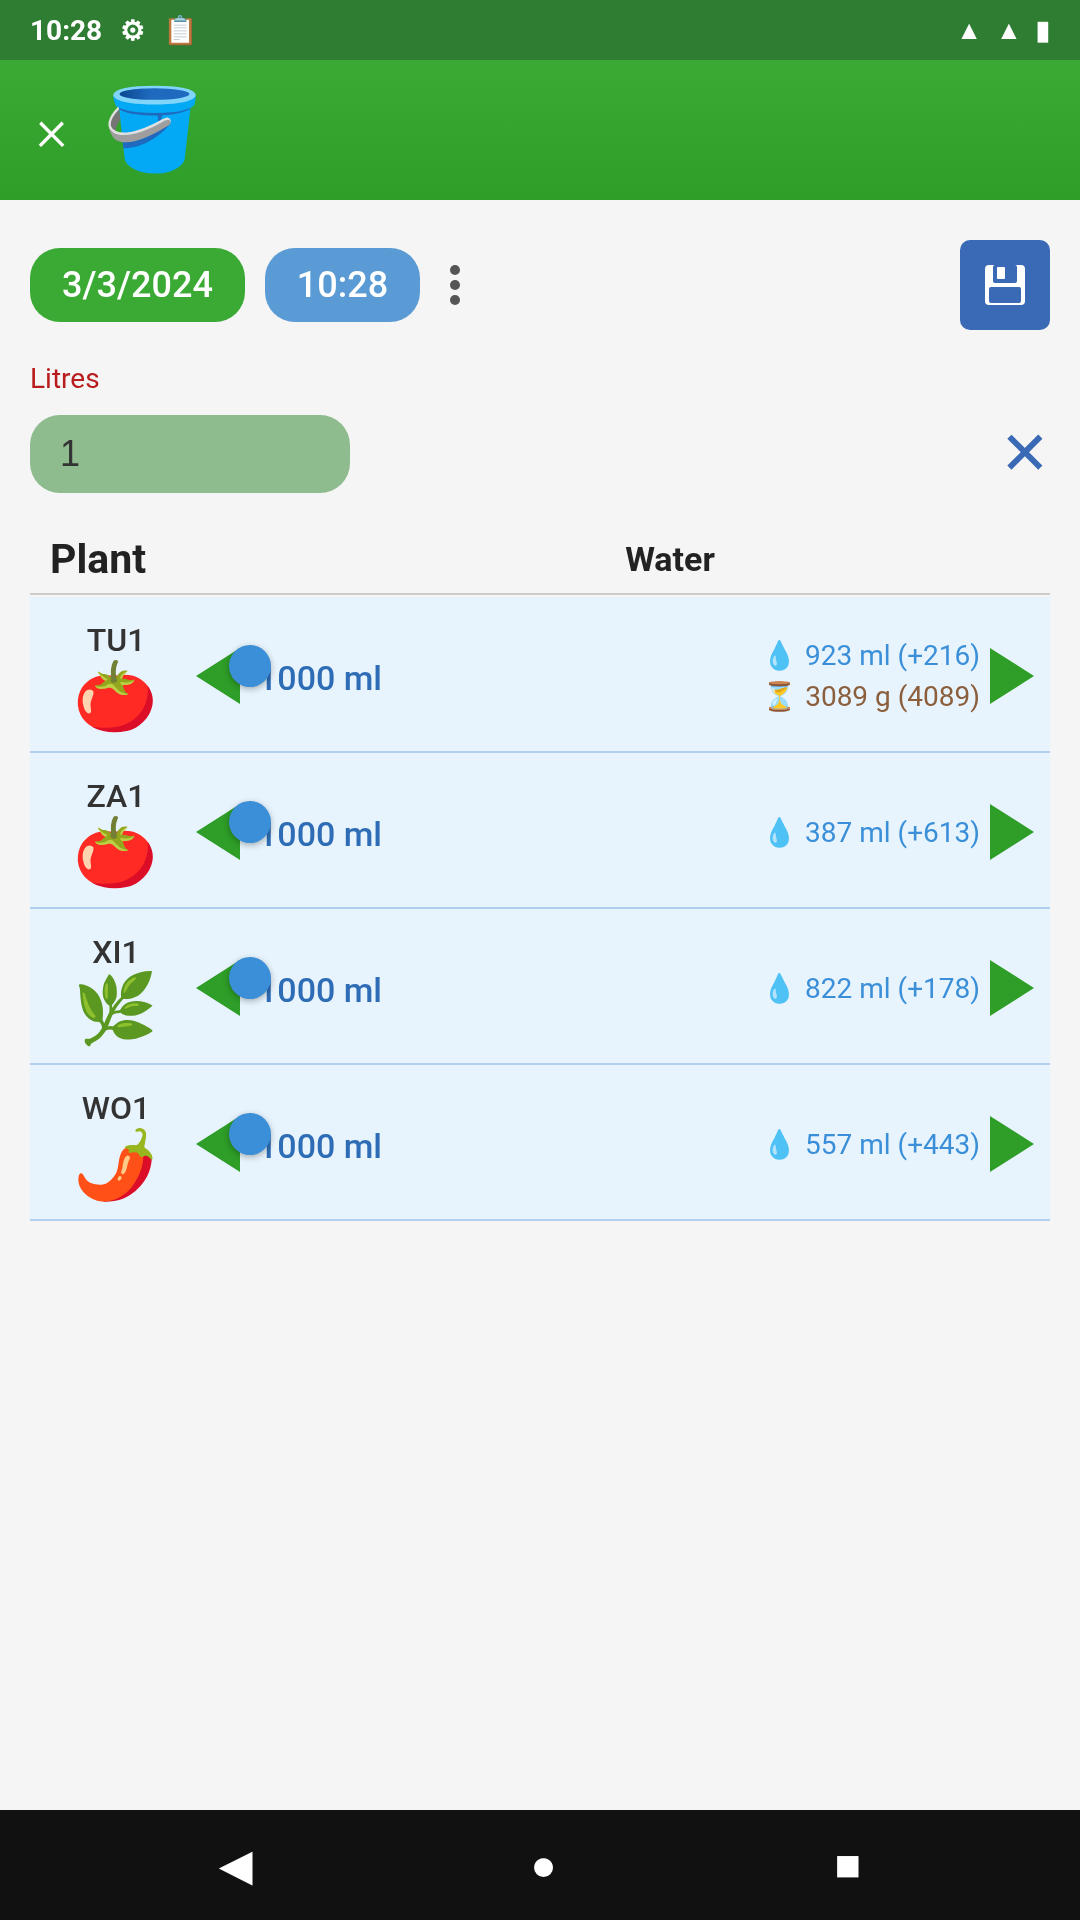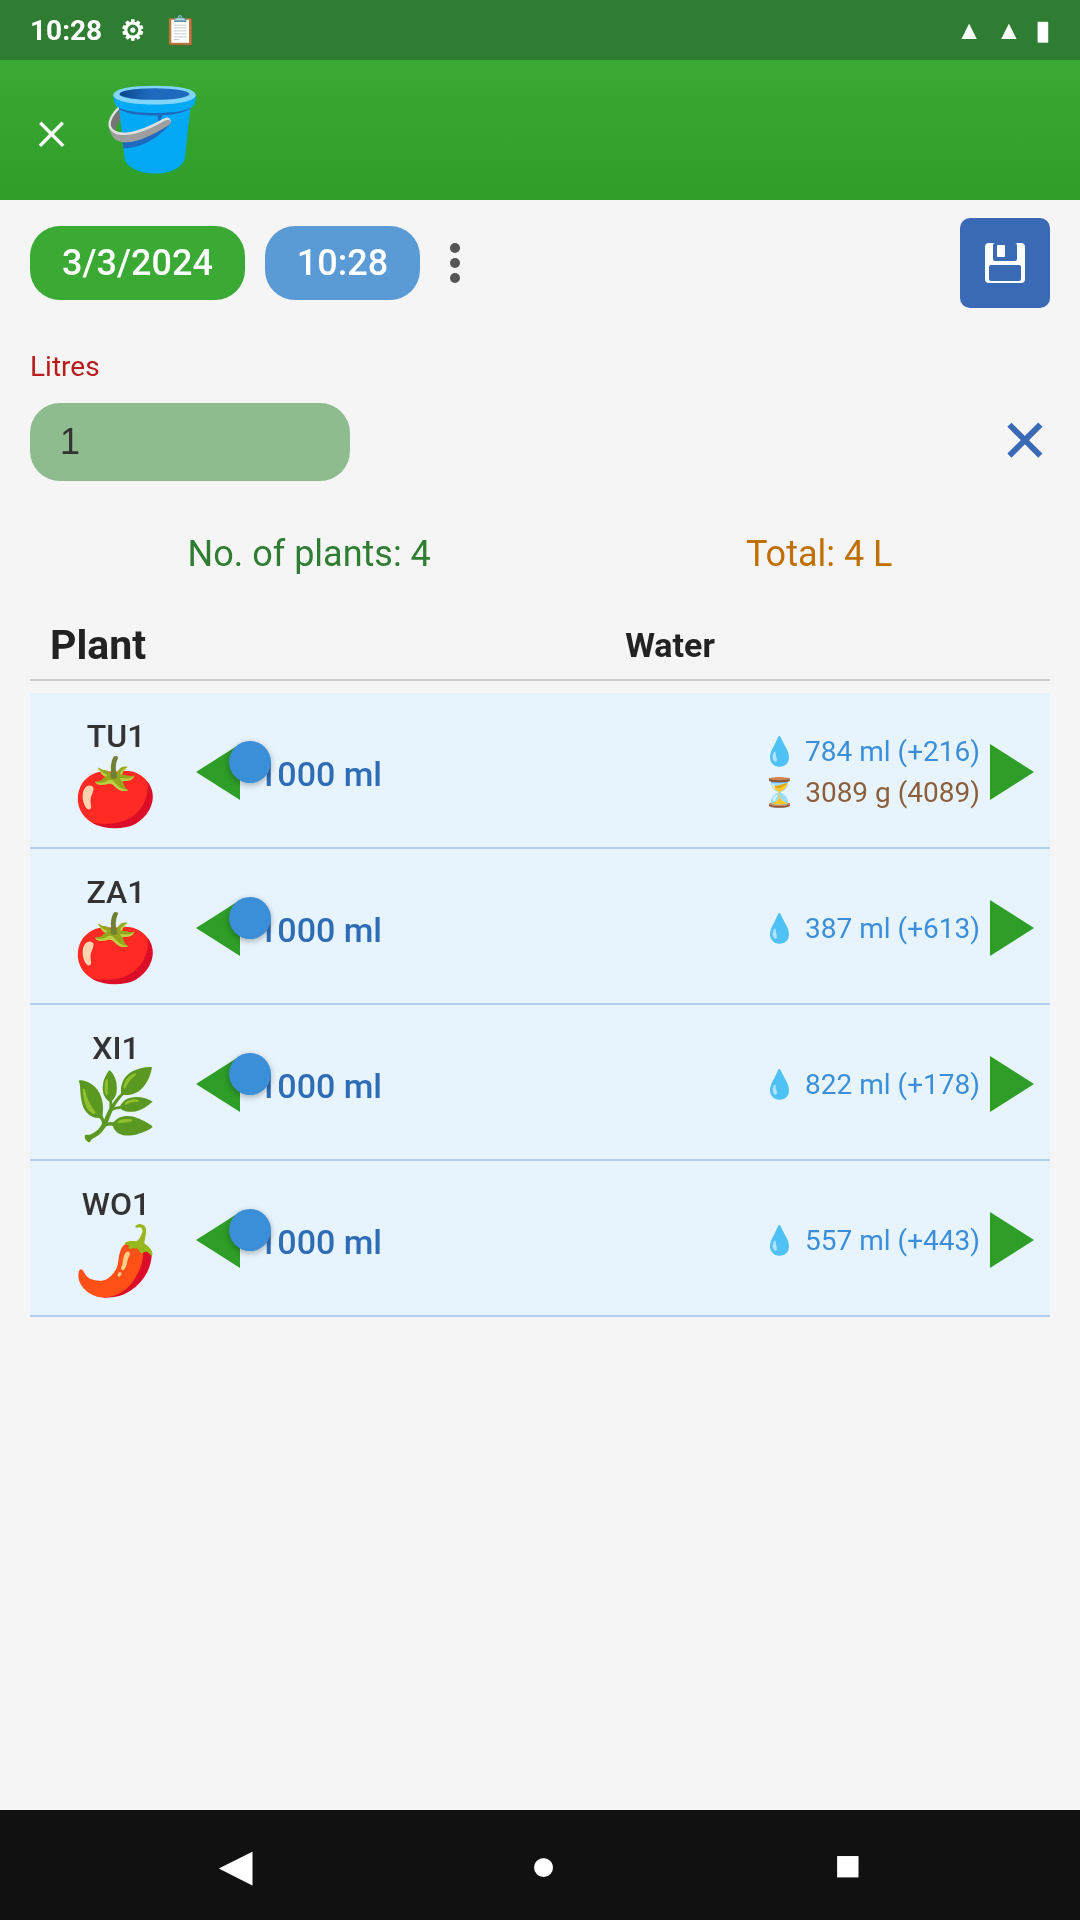--- a/index.html
+++ b/index.html
@@ -53,24 +53,24 @@
     .header-title {
       color: white;
       font-size: 48px;
       font-weight: 400;
     }
 
     
     .main-content {
       flex: 1;
       background: #f5f5f5;
-      padding: 18px 30px;
+      padding: 40px 30px;
       display: flex;
       flex-direction: column;
-      gap: 12px;
+      gap: 2px;
     }
 
     
     .datetime-row {
       display: flex;
       align-items: center;
       gap: 20px;
       margin-bottom: 30px;
     }
     .date-badge {
@@ -363,24 +363,20 @@
   </div>
 
   <div class="litres-section">
     <div class="litres-label">Litres</div>
     <div class="litres-input-row">
       <input class="litres-input" type="number" value="1" style="">
       <span class="clear-btn" style="color:#3a6ab5;font-size:60px;font-weight:300;">✕</span>
     </div>
   </div>
 
-  <div class="plants-summary">
-    <span class="plants-count">No. of plants: 4</span>
-    <span class="total-water">Total: 4 L</span>
-  </div>
 
   <div class="table-header">
     <div class="col-plant">Plant</div>
     <div class="col-water">Water</div>
   </div>
 
   <div>
 
     <div class="plant-row">
       <div class="plant-info">
@@ -393,21 +389,21 @@
           <div class="slider-rail">
             <div class="slider-fill" style="width:30%"></div>
             <div class="slider-thumb" style="left:30%"></div>
           </div>
         </div>
         <div class="slider-value">1000 ml</div>
       </div>
       <div class="plant-stats">
         <div class="water-stat">
           <span>💧</span>
-          <span>784 ml (+216)</span>
+          <span>923 ml (+216)</span>
         </div>
         <div class="soil-stat">
           <span>⏳</span>
           <span>3089 g (4089)</span>
         </div>
       </div>
       <div class="arrow-right-triangle"></div>
     </div>
 
     <div class="plant-row">

